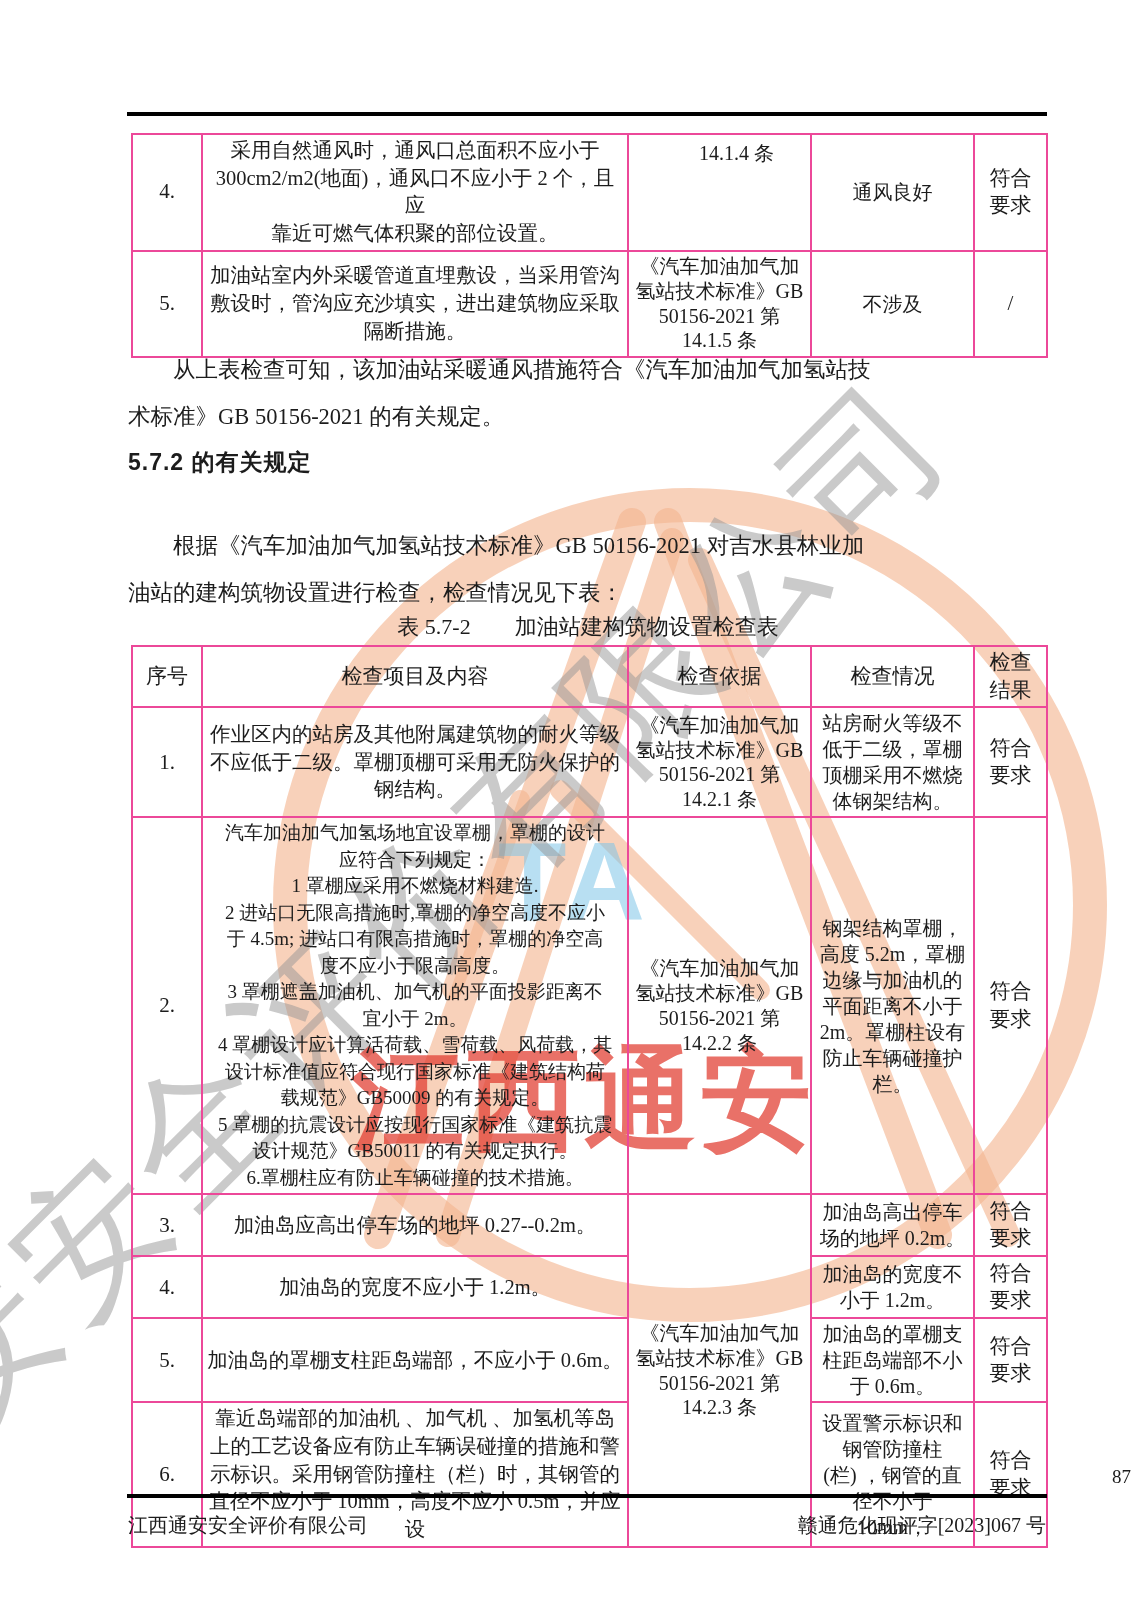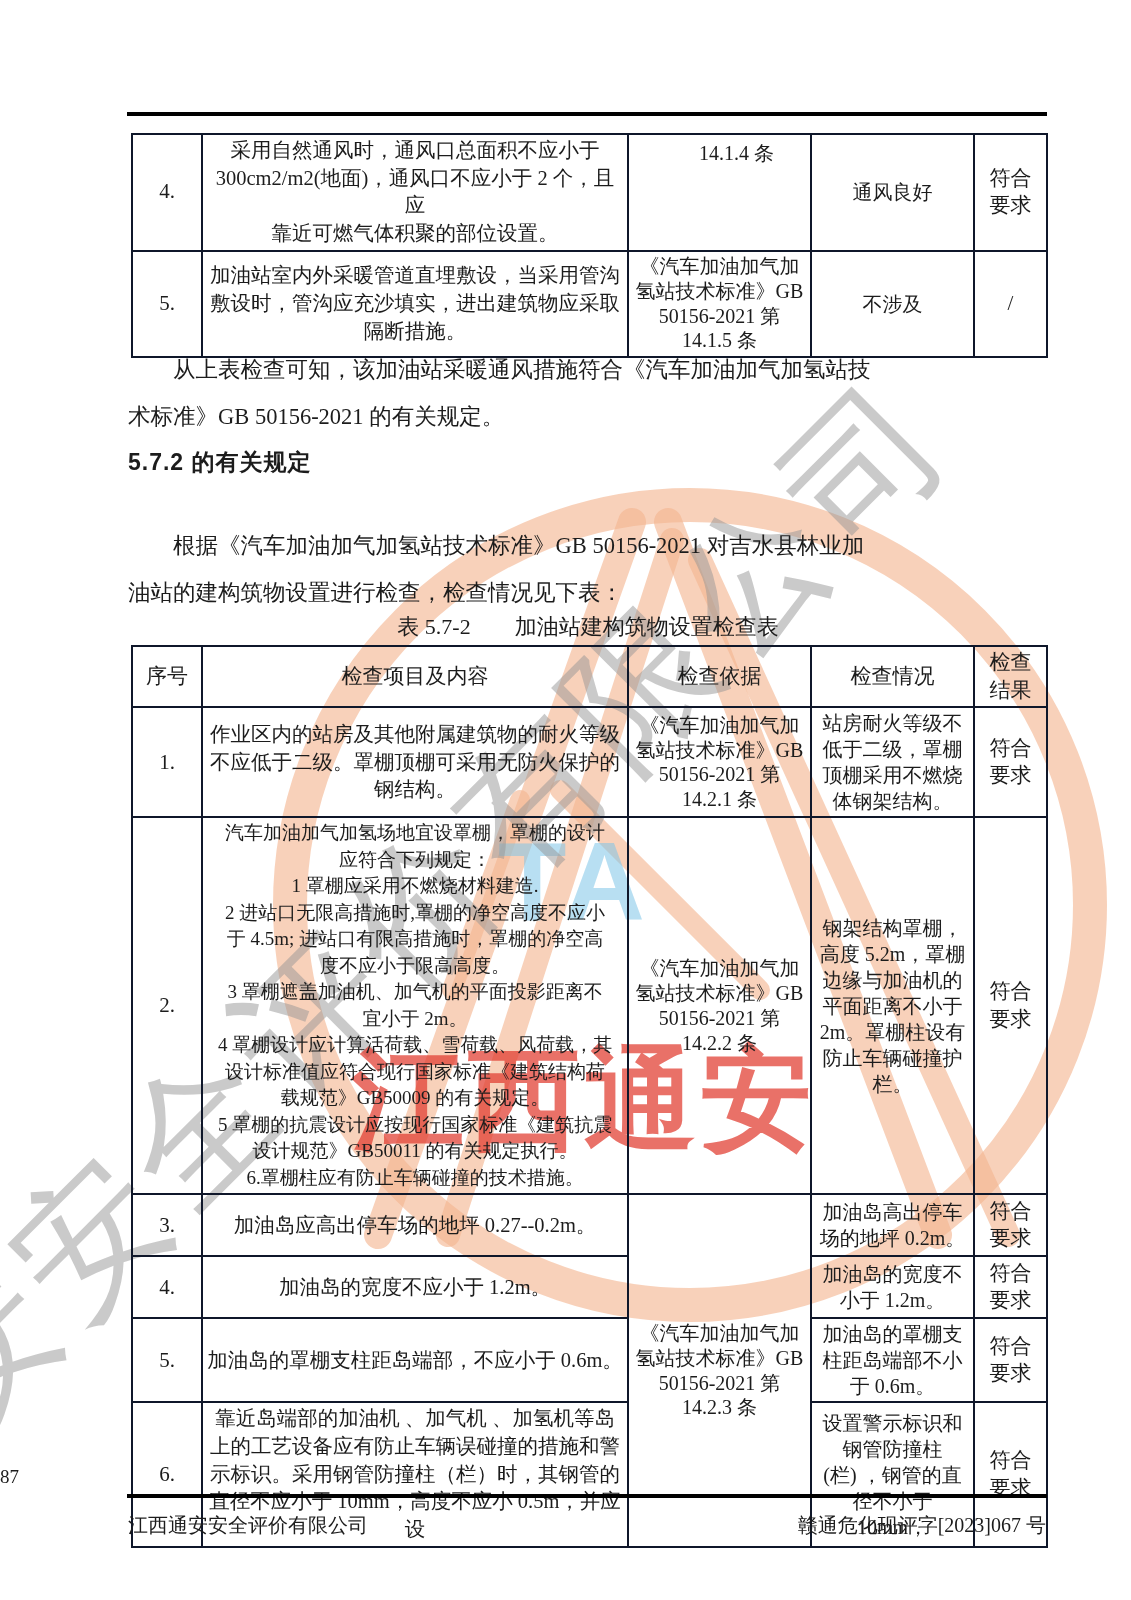--- a/index.html
+++ b/index.html
@@ -38,21 +38,21 @@
   }
   
   .content{position:absolute;inset:0;z-index:2;}
   .header-title{
     position:absolute;top:78px;left:0;width:100%;
     text-align:center;font-size:21px;letter-spacing:2px;
   }
   .header-rule{position:absolute;top:112px;left:127px;width:920px;height:4px;background:#000;}
   table{border-collapse:collapse;table-layout:fixed;}
   td,th{
-    border:2px solid #0f172a;
+    border:2px solid #ec4899;
     text-align:center;vertical-align:middle;
     padding:2px 4px;
     font-weight:normal;
     white-space:pre-line;
     font-size:21px;line-height:1.32;
     overflow:hidden;
   }
   .t-top{position:absolute;top:133px;left:131px;width:915px;}
   .t-top tr{height:106px;}
   .t-main{position:absolute;top:645px;left:131px;width:915px;}
@@ -74,21 +74,21 @@
     font-family:"Liberation Sans","DejaVu Sans",sans-serif;
     font-weight:bold;font-size:23px;letter-spacing:1px;
   }
   .caption{
     position:absolute;left:128px;top:592px;width:920px;
     text-align:center;font-size:22px;margin-top:20px;
   }
   .caption .gap{display:inline-block;width:44px;}
   .pagenum{
     position:absolute;top:1466px;left:0;width:100%;
-    text-align:left;font-size:19px;
+    text-align:right;font-size:19px;
   }
   .foot-rule{position:absolute;top:1494px;left:127px;width:920px;height:4px;background:#000;}
   .footer{
     position:absolute;top:1512px;left:128px;width:918px;
     display:flex;justify-content:space-between;
     font-size:20px;
   }
 </style>
 </head>
 <body>

